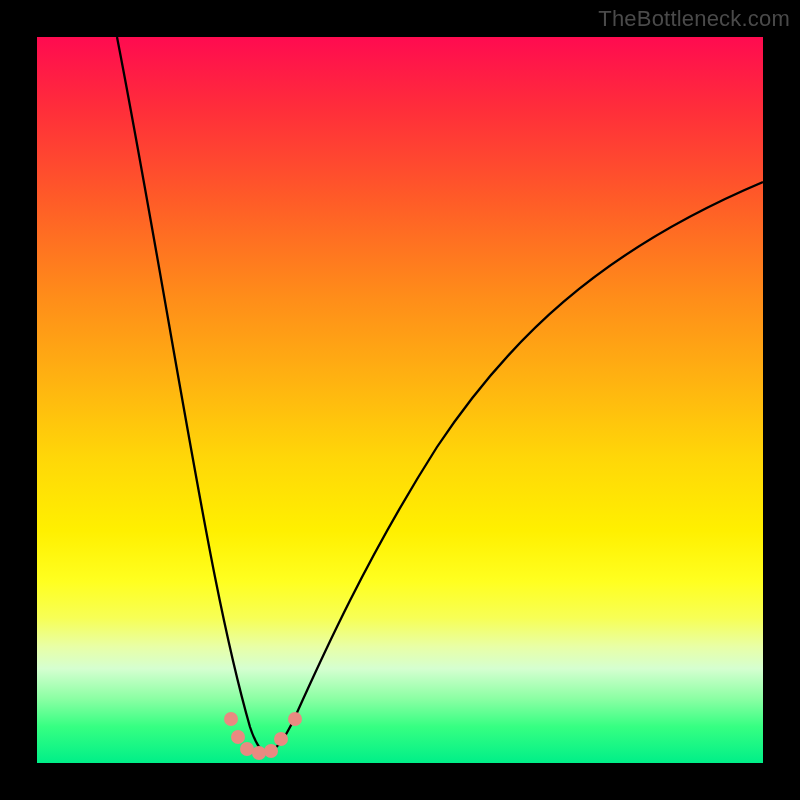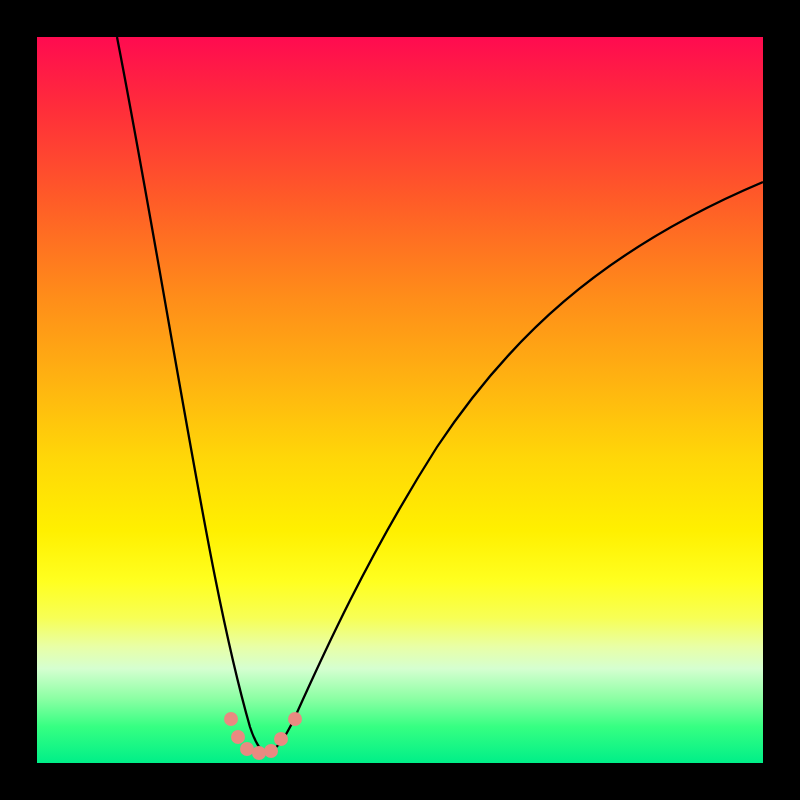--- a/index.html
+++ b/index.html
@@ -84,14 +84,15 @@
         <circle class="dot" cx="210" cy="712" r="7"></circle>
         <circle class="dot" cx="222" cy="716" r="7"></circle>
         <circle class="dot" cx="234" cy="714" r="7"></circle>
         <circle class="dot" cx="244" cy="702" r="7"></circle>
         <circle class="dot" cx="258" cy="682" r="7"></circle>
       </g>
     </svg>
 
   </div>
 
+  <div class="watermark">TheBottleneck.com</div>
 
 </div>
 
 </body></html>

